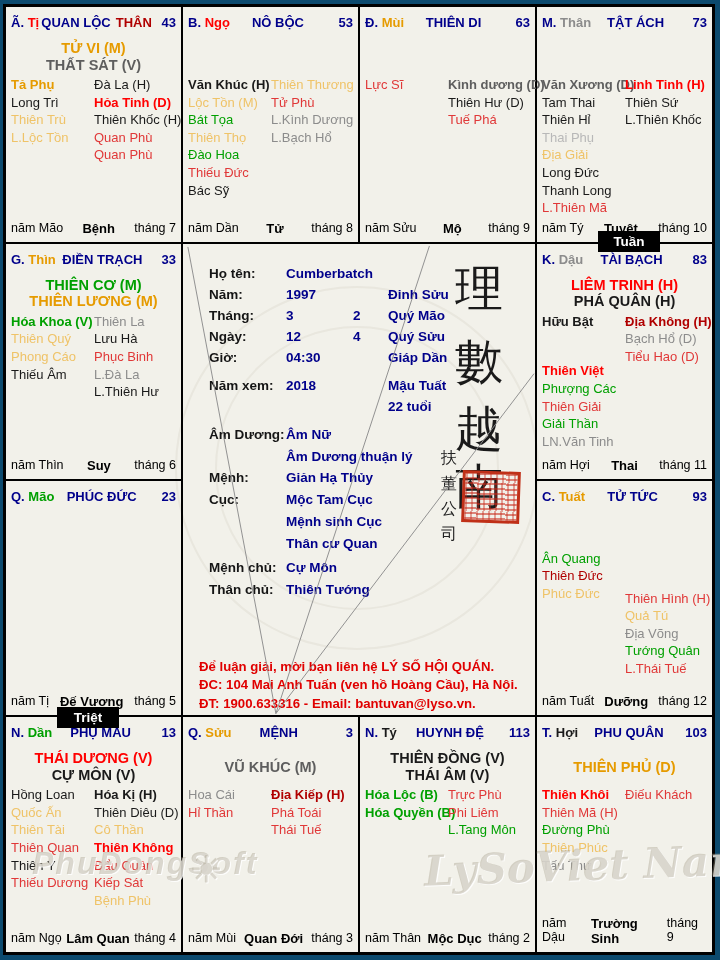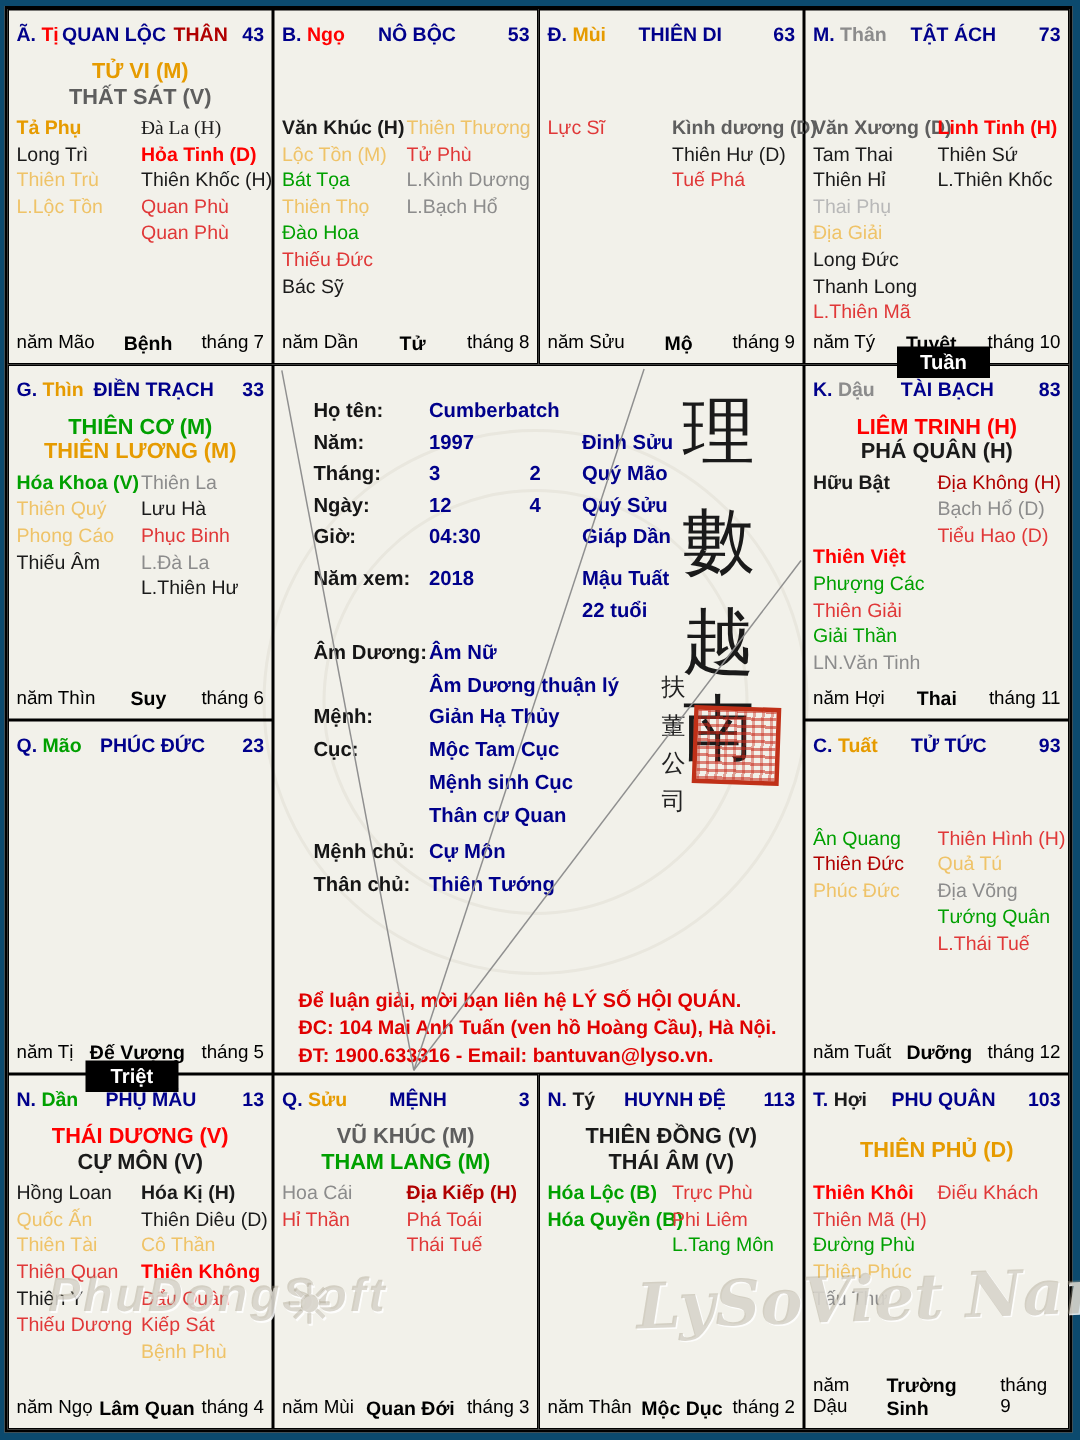--- a/index.html
+++ b/index.html
@@ -71,21 +71,21 @@
             <div style="color: rgb(230, 155, 0);">TỬ VI (M)</div>
             <div style="color: rgb(94, 94, 94);">THẤT SÁT (V)</div>
           </div>
     <div class="p-col p-left">
             <div style="color: rgb(230, 155, 0); font-weight: bold;">Tả Phụ</div>
             <div style="color: rgb(26, 26, 26);">Long Trì</div>
             <div style="color: rgb(239, 195, 104);">Thiên Trù</div>
             <div style="color: rgb(239, 195, 104);">L.Lộc Tồn</div>
           </div>
     <div class="p-col p-right">
-            <div style="color: rgb(26, 26, 26); font-family: Liberation Serif, serif;">Đà La (H)</div>
+            <div style="color: rgb(26, 26, 26);">Đà La (H)</div>
             <div style="color: rgb(255, 0, 0); font-weight: bold;">Hỏa Tinh (D)</div>
             <div style="color: rgb(26, 26, 26);">Thiên Khốc (H)</div>
             <div style="color: rgb(224, 56, 56);">Quan Phù</div>
             <div style="color: rgb(224, 56, 56);">Quan Phù</div>
           </div>
     <div class="p-foot">
       <span class="f-nam">năm Mão</span>
       <span class="f-vong">Bệnh</span>
       <span class="f-thang">tháng 7</span>
     </div>
@@ -208,21 +208,21 @@
           </div>
     <div class="p-col p-left">
             <div style="color: rgb(26, 26, 26); font-weight: bold;">Hữu Bật</div>
             <div style="color: rgb(255, 0, 0); font-weight: bold; margin-top: 32px;">Thiên Việt</div>
             <div style="color: rgb(0, 160, 0);">Phượng Các</div>
             <div style="color: rgb(224, 56, 56);">Thiên Giải</div>
             <div style="color: rgb(0, 160, 0);">Giải Thần</div>
             <div style="color: rgb(140, 140, 140);">LN.Văn Tinh</div>
           </div>
     <div class="p-col p-right">
-            <div style="color: rgb(176, 0, 0); font-weight: normal;">Địa Không (H)</div>
+            <div style="color: rgb(176, 0, 0); font-weight: bold;">Địa Không (H)</div>
             <div style="color: rgb(140, 140, 140);">Bạch Hổ (D)</div>
             <div style="color: rgb(224, 56, 56);">Tiểu Hao (D)</div>
           </div>
     <div class="p-foot">
       <span class="f-nam">năm Hợi</span>
       <span class="f-vong">Thai</span>
       <span class="f-thang">tháng 11</span>
     </div>
   </div>
         <div class="palace" style="left: 0%; top: 50%;">
@@ -244,21 +244,21 @@
       <span class="pname"><span class="pn1">TỬ TỨC</span><span class="pn2"></span></span>
       <span class="pnum">93</span>
     </div>
     <div class="p-majors"></div>
     <div class="p-col p-left">
             <div style="color: rgb(0, 160, 0);">Ân Quang</div>
             <div style="color: rgb(176, 0, 0);">Thiên Đức</div>
             <div style="color: rgb(239, 195, 104);">Phúc Đức</div>
           </div>
     <div class="p-col p-right">
-            <div style="color: rgb(224, 56, 56);">Thiên Hình (H)</div>
+            <div style="color: rgb(224, 56, 56); margin-top: 40px;">Thiên Hình (H)</div>
             <div style="color: rgb(239, 195, 104);">Quả Tú</div>
             <div style="color: rgb(140, 140, 140);">Địa Võng</div>
             <div style="color: rgb(0, 160, 0);">Tướng Quân</div>
             <div style="color: rgb(224, 56, 56);">L.Thái Tuế</div>
           </div>
     <div class="p-foot">
       <span class="f-nam">năm Tuất</span>
       <span class="f-vong">Dưỡng</span>
       <span class="f-thang">tháng 12</span>
     </div>
@@ -297,21 +297,20 @@
     </div>
   </div>
         <div class="palace" style="left: 25%; top: 75%;">
     <div class="p-head">
       <span class="canchi"><b class="can">Q.</b> <b class="chi" style="color: rgb(230, 155, 0);">Sửu</b></span>
       <span class="pname"><span class="pn1">MỆNH</span><span class="pn2"></span></span>
       <span class="pnum">3</span>
     </div>
     <div class="p-majors">
             <div style="color: rgb(94, 94, 94);">VŨ KHÚC (M)</div>
-            <div style="color: rgb(0, 160, 0);">THAM LANG (M)</div>
           </div>
     <div class="p-col p-left">
             <div style="color: rgb(140, 140, 140);">Hoa Cái</div>
             <div style="color: rgb(224, 56, 56);">Hỉ Thần</div>
           </div>
     <div class="p-col p-right">
             <div style="color: rgb(176, 0, 0); font-weight: bold;">Địa Kiếp (H)</div>
             <div style="color: rgb(224, 56, 56);">Phá Toái</div>
             <div style="color: rgb(224, 56, 56);">Thái Tuế</div>
           </div>

